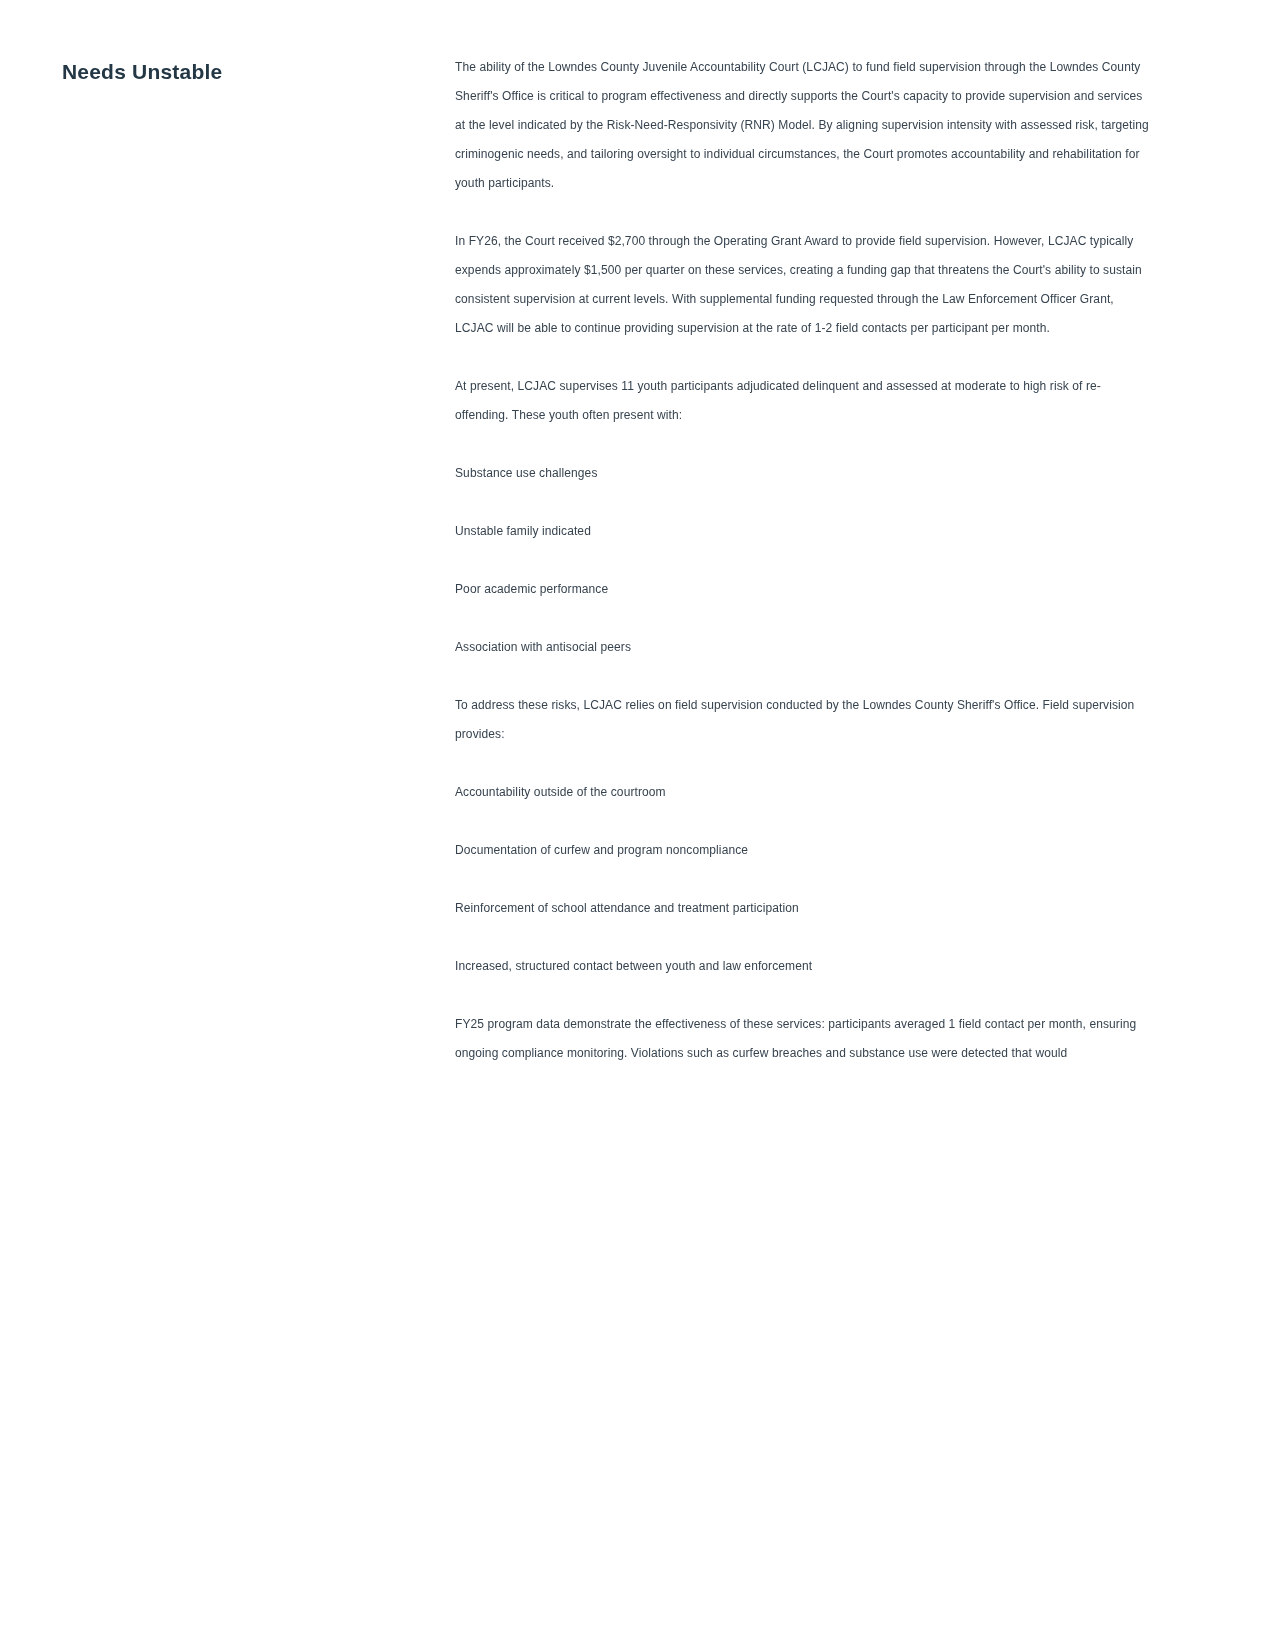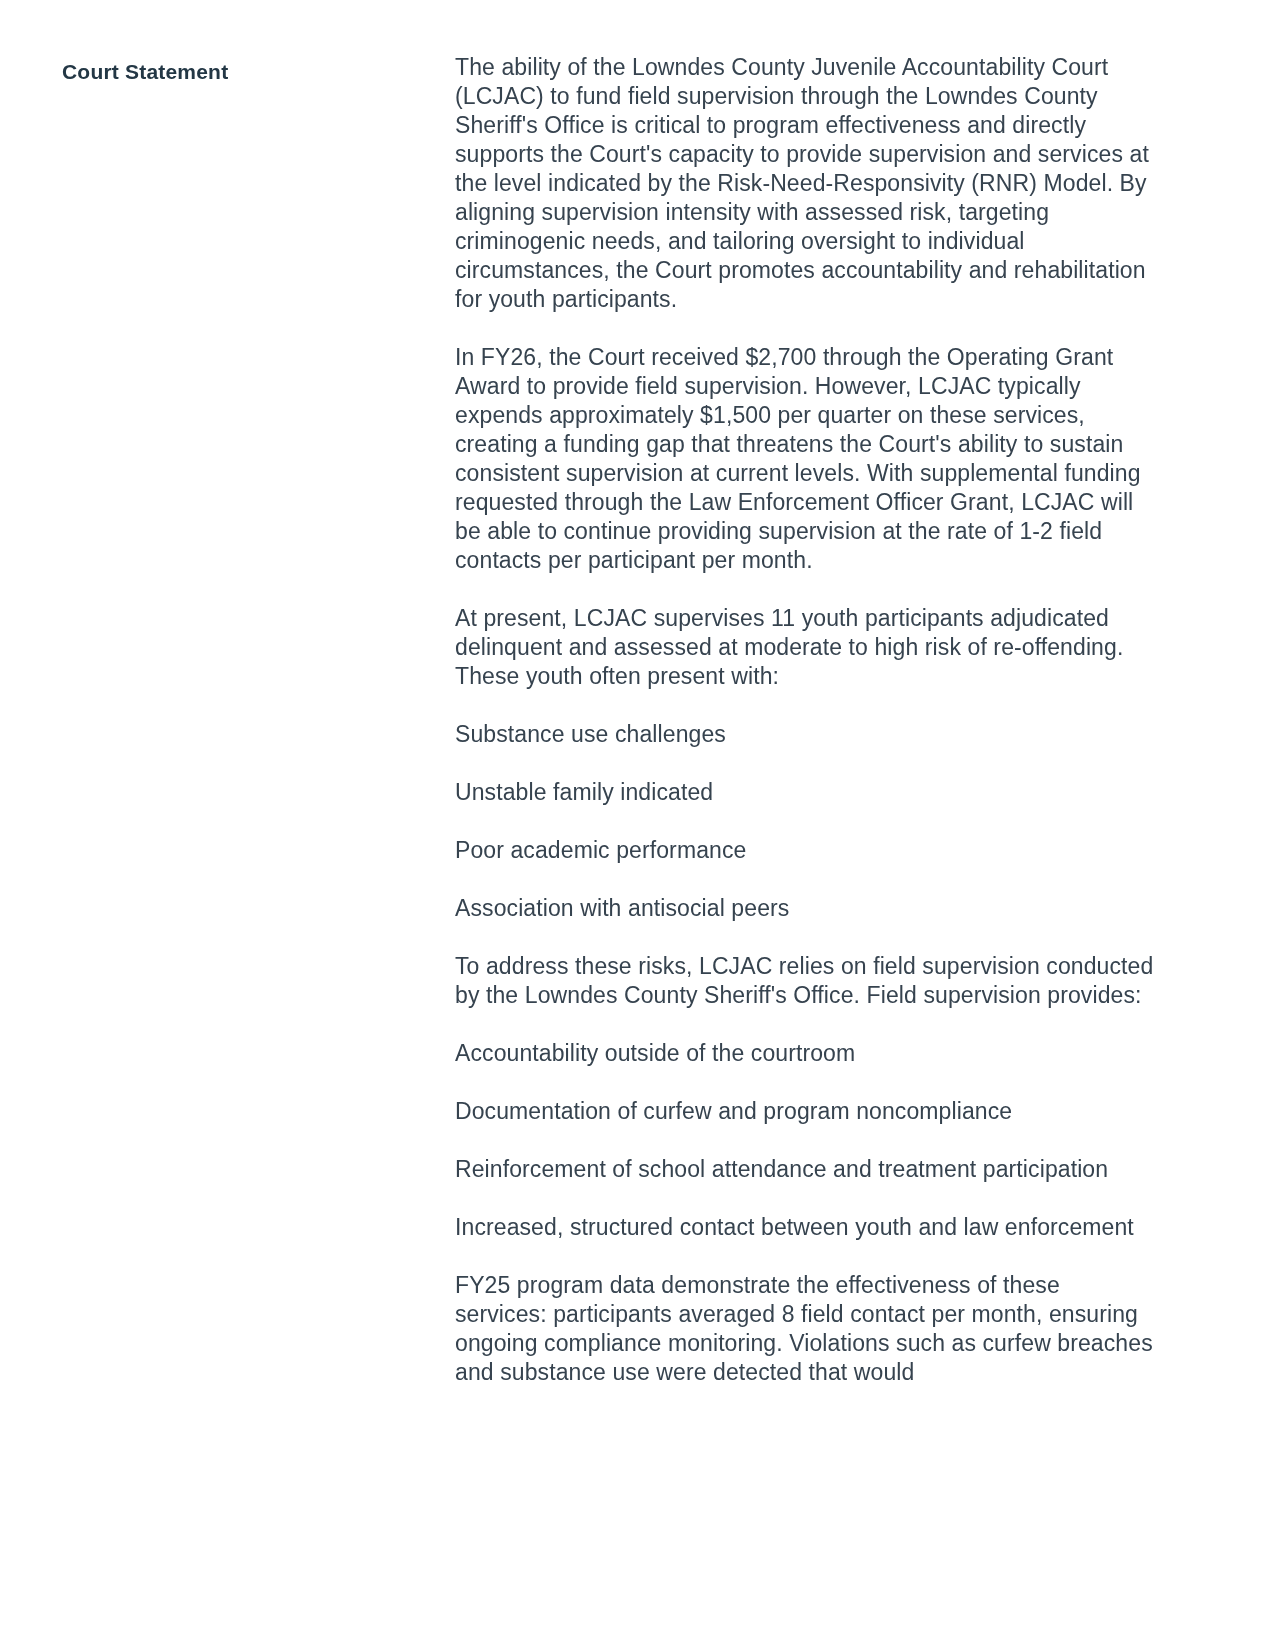--- a/index.html
+++ b/index.html
@@ -28,39 +28,39 @@
   }
   .field-content {
     position: absolute;
     left: 455px;
     top: 53px;
     width: 715px;
     color: #36434f;
   }
   .body-paragraph {
     margin: 0 16px 29px 0;
-    font-size: 23px;
+    font-size: 12px;
     line-height: 29px;
     font-weight: normal;
     letter-spacing: 0.1px;
   }
 </style>
 </head>
 <body>
 
 <div class="page">
-  <div class="field-label">Court Statement</div>
+  <div class="field-label">Needs Unstable</div>
   <div class="field-content">
       <p class="body-paragraph">The ability of the Lowndes County Juvenile Accountability Court (LCJAC) to fund field supervision through the Lowndes County Sheriff's Office is critical to program effectiveness and directly supports the Court's capacity to provide supervision and services at the level indicated by the Risk-Need-Responsivity (RNR) Model. By aligning supervision intensity with assessed risk, targeting criminogenic needs, and tailoring oversight to individual circumstances, the Court promotes accountability and rehabilitation for youth participants.</p>
       <p class="body-paragraph">In FY26, the Court received $2,700 through the Operating Grant Award to provide field supervision. However, LCJAC typically expends approximately $1,500 per quarter on these services, creating a funding gap that threatens the Court's ability to sustain consistent supervision at current levels. With supplemental funding requested through the Law Enforcement Officer Grant, LCJAC will be able to continue providing supervision at the rate of 1-2 field contacts per participant per month.</p>
       <p class="body-paragraph">At present, LCJAC supervises 11 youth participants adjudicated delinquent and assessed at moderate to high risk of re-offending. These youth often present with:</p>
       <p class="body-paragraph">Substance use challenges</p>
       <p class="body-paragraph">Unstable family indicated</p>
       <p class="body-paragraph">Poor academic performance</p>
       <p class="body-paragraph">Association with antisocial peers</p>
       <p class="body-paragraph">To address these risks, LCJAC relies on field supervision conducted by the Lowndes County Sheriff's Office. Field supervision provides:</p>
       <p class="body-paragraph">Accountability outside of the courtroom</p>
       <p class="body-paragraph">Documentation of curfew and program noncompliance</p>
       <p class="body-paragraph">Reinforcement of school attendance and treatment participation</p>
       <p class="body-paragraph">Increased, structured contact between youth and law enforcement</p>
-      <p class="body-paragraph">FY25 program data demonstrate the effectiveness of these services: participants averaged 8 field contact per month, ensuring ongoing compliance monitoring. Violations such as curfew breaches and substance use were detected that would</p>
+      <p class="body-paragraph">FY25 program data demonstrate the effectiveness of these services: participants averaged 1 field contact per month, ensuring ongoing compliance monitoring. Violations such as curfew breaches and substance use were detected that would</p>
     </div>
 </div>
 
 </body></html>

